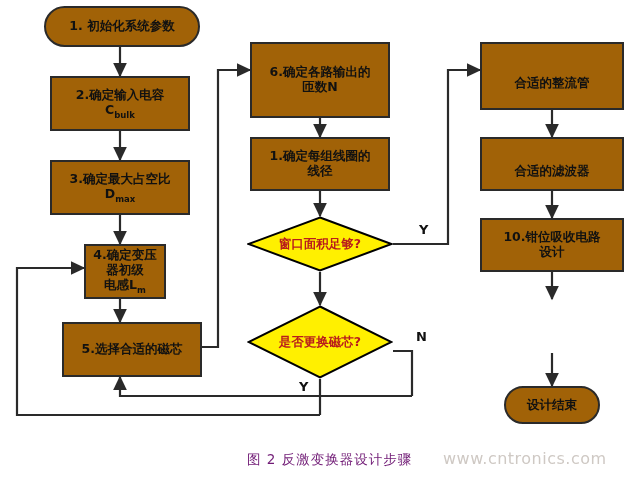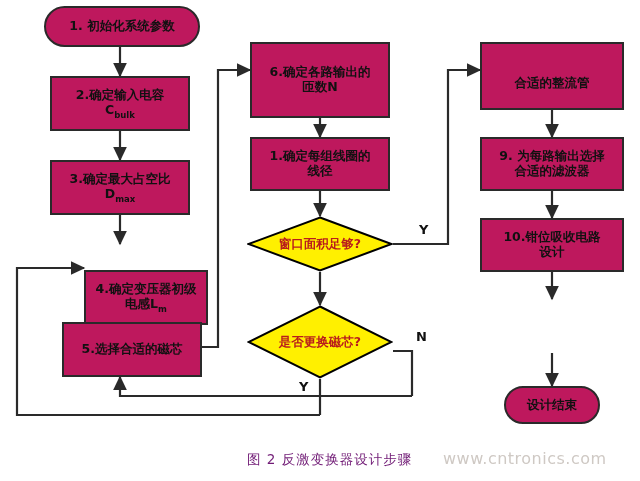--- a/index.html
+++ b/index.html
@@ -14,21 +14,21 @@
 
   .node{
     position:absolute;
     box-sizing:border-box;
     display:flex;align-items:center;justify-content:center;
     text-align:center;
     color:#111111;
     font-weight:bold;
     line-height:1.18;
     letter-spacing:0px;
-    background:#be185d;
+    background:#a16207;
     border:2px solid #2a2a2a;
     z-index:3;
   }
   .node .txt{display:block;padding:0 3px;}
   .proc{font-size:12.5px;}
   .term{
     border-radius:26px;
     font-size:12.5px;
   }
 
@@ -126,21 +126,21 @@
     </span>
   </div>
 
   <div class="node proc" style="left:50px;top:160px;width:140px;height:55px;">
     <span class="txt">
       <span>3.确定最大占空比</span><br>
       <span>D</span><span class="sub">max</span>
     </span>
   </div>
 
-  <div class="node proc" style="left:84px;top:244px;width:124px;height:55px;margin-top:26px;">
+  <div class="node proc" style="left:84px;top:244px;width:82px;height:55px;">
     <span class="txt">
       <span>4.确定变压器初级</span><br>
       <span>电感L</span><span class="sub">m</span>
     </span>
   </div>
 
   <div class="node proc" style="left:50px;top:322px;width:140px;height:55px;margin-left:12px;">
     <span class="txt">5.选择合适的磁芯</span>
   </div>
 
@@ -174,21 +174,21 @@
 
   <div class="node proc" style="left:480px;top:42px;width:144px;height:68px;">
     <span class="txt">
       <br>
       <span>合适的整流管</span>
     </span>
   </div>
 
   <div class="node proc" style="left:480px;top:137px;width:144px;height:54px;">
     <span class="txt">
-      <span>9. 为每路输出选择</span><br>
+      <br>
       <span>合适的滤波器</span>
     </span>
   </div>
 
   <div class="node proc" style="left:480px;top:218px;width:144px;height:54px;">
     <span class="txt">
       <span>10.钳位吸收电路</span><br>
       <span>设计</span>
     </span>
   </div>

